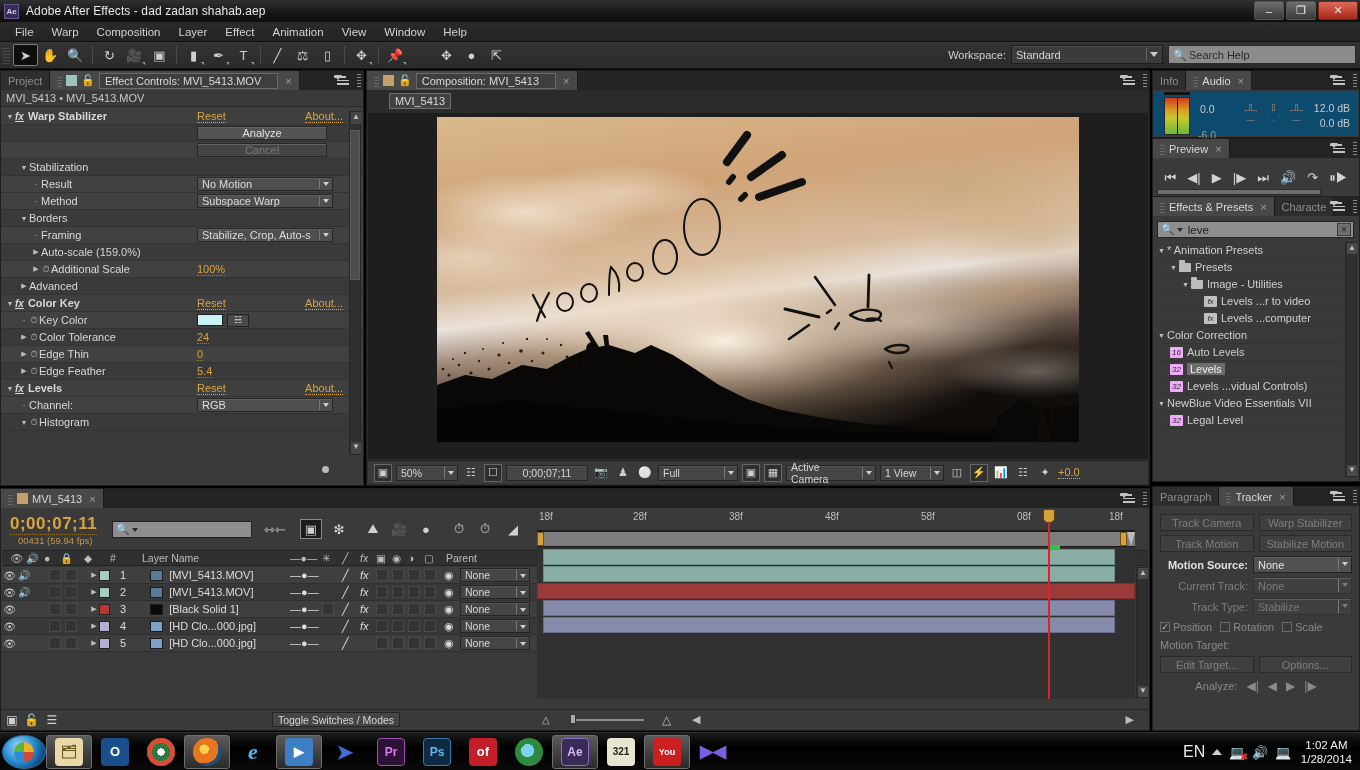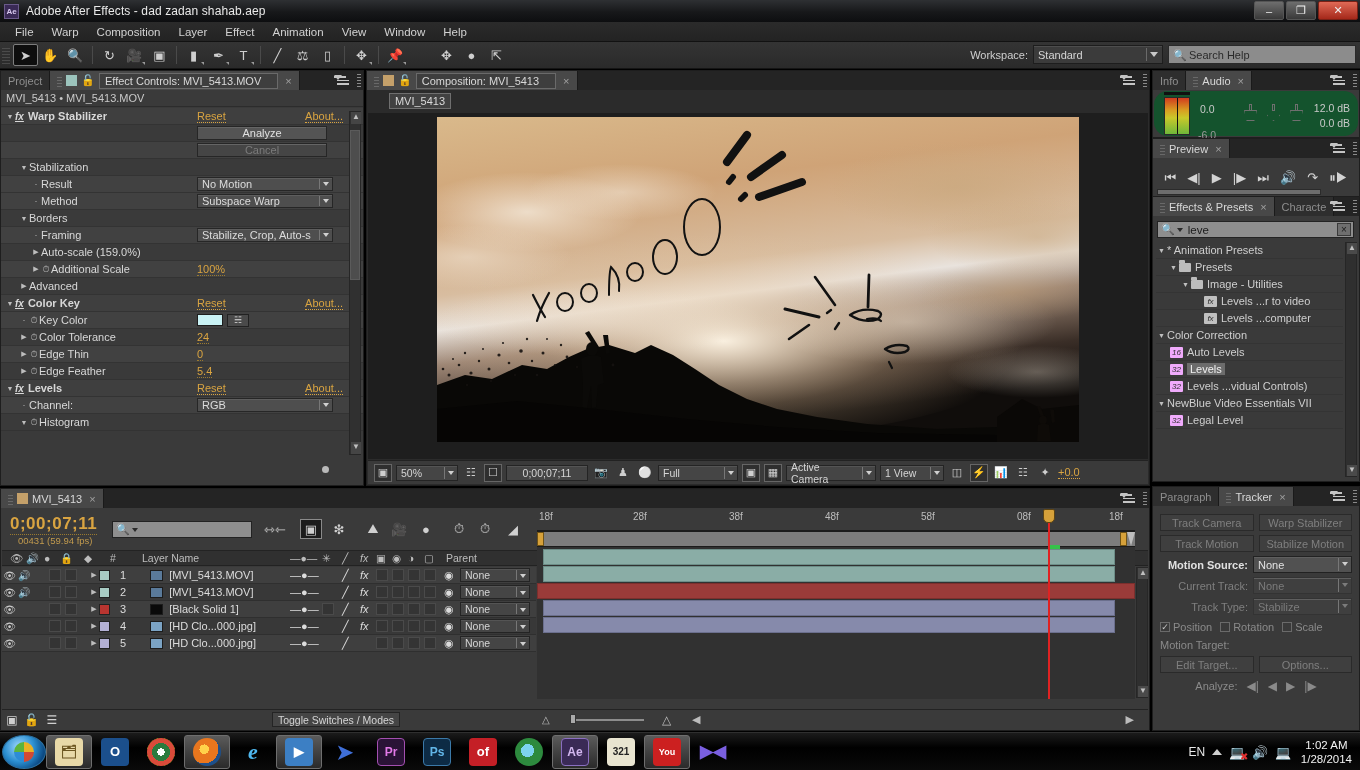--- a/index.html
+++ b/index.html
@@ -52,21 +52,21 @@
     width:25px; height:22px; display:flex; align-items:center; justify-content:center;
     color:#cfcfcf; font-size:13px; position:relative;
   }
   .tool.sel { background:#0e0e0e; border:1px solid #7d7d7d; border-radius:2px; }
   .tsep { width:1px; height:18px; background:#1c1c1c; border-right:1px solid #4a4a4a; margin:0 4px; }
   .tool .crn { position:absolute; right:2px; bottom:1px; width:0;height:0;
     border-left:3px solid transparent; border-top:3px solid #9a9a9a;}
   .ws-wrap { position:absolute; right:4px; top:3px; display:flex; align-items:center; gap:5px;}
   .ws-lbl { color:#cfcfcf; font-size:11px;}
   .ws-sel {
-    width:130px; height:19px; background:#3b3b3b; border:1px solid #1d1d1d;
+    width:152px; height:19px; background:#3b3b3b; border:1px solid #1d1d1d;
     color:#d5d5d5; font-size:11px; padding:2px 4px; display:flex; align-items:center;
     position:relative; box-shadow:inset 0 1px 0 #4d4d4d;
   }
   .ws-sel .ar { position:absolute; right:4px; top:6px; width:0;height:0;
      border-left:4px solid transparent;border-right:4px solid transparent;border-top:5px solid #c8c8c8;}
   .ws-sel .bar { position:absolute; right:15px; top:2px; bottom:2px; width:1px; background:#6a6a6a;}
   .help-in {
     width:188px; height:19px; background:#8c8c8c; border:1px solid #2a2a2a;
     color:#2a2a2a; font-size:11px; padding:2px 4px 2px 20px; position:relative;
     display:flex; align-items:center;
@@ -160,21 +160,21 @@
   .cb .ar { position:absolute; right:3px; top:5px; width:0;height:0;
      border-left:3.5px solid transparent;border-right:3.5px solid transparent;border-top:4.5px solid #d0d0d0;}
   .cb .bar { position:absolute; right:12px; top:1px; bottom:1px; width:1px; background:#777;}
   .cico { width:18px; height:18px; display:flex; align-items:center; justify-content:center;
           color:#cfcfcf; font-size:11px; }
   .cico.box { border:1px solid #666; background:#2f2f2f;}
   .c-amber { color:#d9a441; font-size:11px; border-bottom:1px dotted #d9a441;}
 
   
   #infoAudio { left:1152px; top:70px; width:208px; height:68px; background:#3a3a3a;}
-  .audio-body { position:absolute; left:1px; right:1px; top:20px; bottom:1px; background:#14532d;border-radius:14px; }
+  .audio-body { position:absolute; left:1px; right:1px; top:20px; bottom:1px; background:#0c4a6e; }
   .vu { position:absolute; left:10px; top:6px; width:26px; height:38px;
         background:linear-gradient(180deg,#d23b1e 0%,#d8a022 35%,#c9c82a 55%,#6fb83a 100%);
         border:1px solid #2a2a2a;}
   .vu::after{content:''; position:absolute; left:12px; top:0; bottom:0; width:1px; background:#111;}
   .vu-cap { position:absolute; left:10px; top:1px; width:26px; height:3px; background:#111;}
   .a-num { position:absolute; font-size:10.5px; color:#c9c9c9;}
   .a-knob { position:absolute; width:13px; height:18px; }
   .a-knob .st { position:absolute; left:5px; top:0; width:3px; height:7px; border:1px solid #6f6f6f;}
   .a-knob .bd { position:absolute; left:0; top:6px; width:13px; height:11px;
                 border:1px solid #6f6f6f; transform:skewX(0deg); clip-path:polygon(0 0,100% 0,80% 100%,20% 100%);}
@@ -290,21 +290,21 @@
       border:1px solid #2b6f9e; display:flex; align-items:center; justify-content:center;}
   .tb-start .glass { width:20px; height:20px; border-radius:50%;
       background:conic-gradient(#f2b21a 0deg 90deg,#d9452c 90deg 180deg,#2a8ad6 180deg 270deg,#5ab332 270deg 360deg);
       opacity:.95;}
   .tbi { width:46px; height:34px; display:flex; align-items:center; justify-content:center;
          position:relative; }
   .tbi.active { background:linear-gradient(180deg,#5b5b5b,#2a2a2a); border:1px solid #6e6e6e; border-radius:3px;}
   .tbicon { width:28px; height:28px; border-radius:4px; display:flex; align-items:center;
             justify-content:center; font-size:13px; font-weight:bold; color:#fff; }
   .tray { position:absolute; right:0; top:0; height:38px; display:flex; align-items:center; gap:7px; padding-right:8px;}
-  .tray .en { color:#e8e8e8; font-size:12px; }
+  .tray .en { color:#e8e8e8; font-size:16px; }
   .clock { color:#f2f2f2; font-size:11.5px; text-align:center; line-height:14px; margin-left:2px;}
   .tri-up { width:0;height:0;border-left:5px solid transparent;border-right:5px solid transparent;border-bottom:6px solid #cfcfcf;}
 </style>
 </head>
 <body>
 
 <div class="app">
 
   <div class="titlebar">
     <div class="ae-ico">Ae</div>

